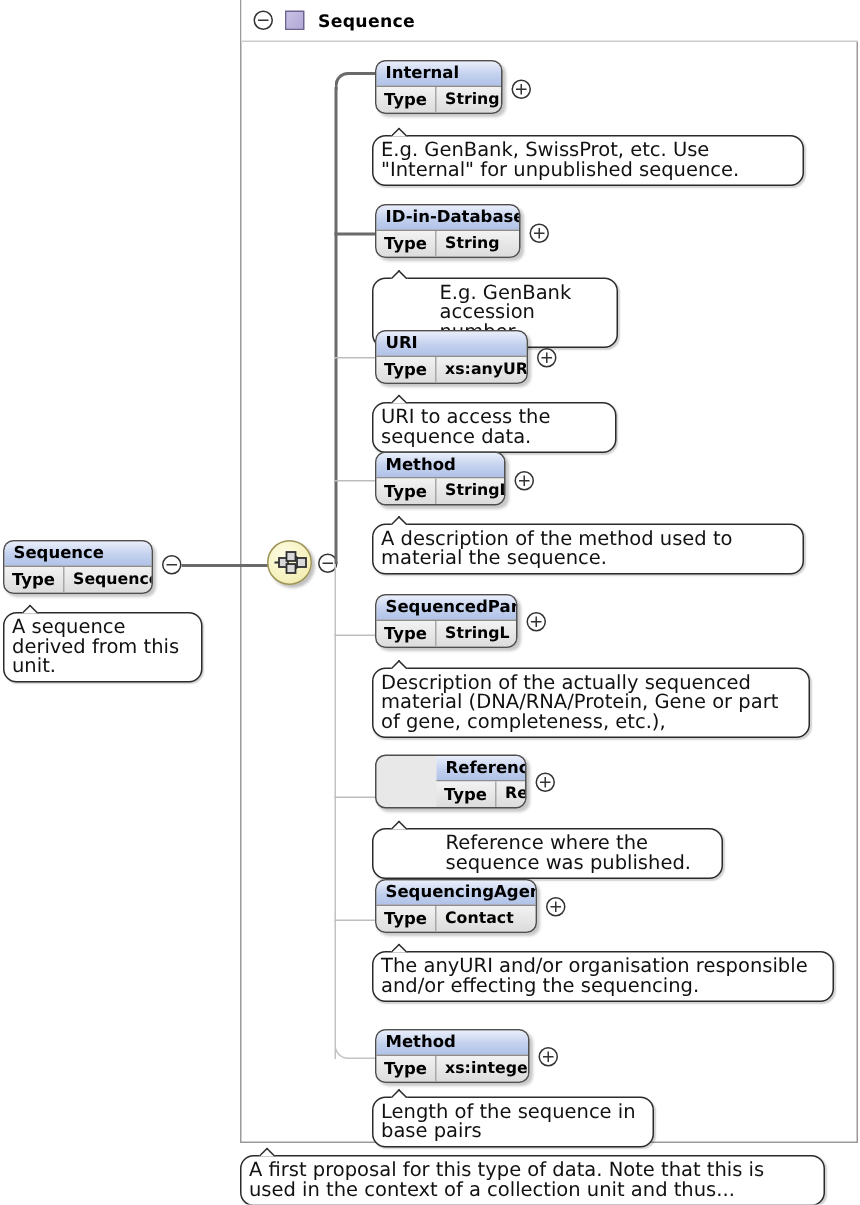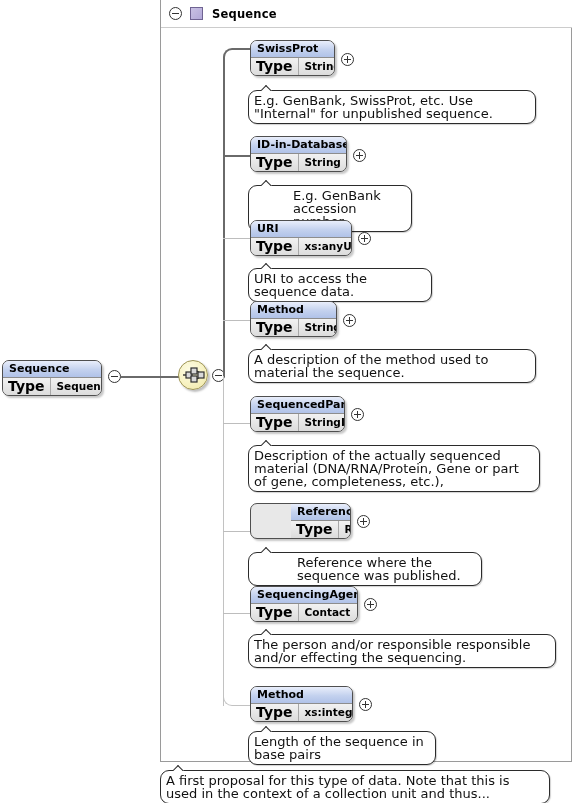--- a/index.html
+++ b/index.html
@@ -120,21 +120,21 @@
   }
   .node-body {
     height: 17px;
     display: flex;
     align-items: stretch;
     background: linear-gradient(to bottom,#f2f2f2 0%, #dcdcdc 100%);
   }
   .node-body .k {
     padding: 0 5px;
     line-height: 17px;
-    font-size: 14px;
+    font-size: 11px;
     font-weight: bold;
     border-right: 1px solid #a8a8a8;
     white-space: nowrap;
   }
   .node-body .v {
     padding: 0 6px;
     line-height: 17px;
     font-size: 10.5px;
     font-weight: bold;
     white-space: nowrap;
@@ -241,20 +241,24 @@
   </div>
 
   <div class="node root">
     <div class="node-name">Sequence</div>
     <div class="node-body">
       <div class="k">Type</div>
       <div class="v">Sequence</div>
     </div>
   </div>
 
+  <div class="doc" style="left:2px; top:408px; width:133px;">
+    <div class="tail"></div>
+    <span>A sequence derived from this unit.</span>
+  </div>
 
   <div style="position:absolute; left:108px; top:370px;">
     <span class="toggle"></span>
   </div>
 
   <div class="ln dark" style="left:121px; top:376px; width:58px; height:2px;"></div>
 
   <div class="compositor">
     <svg width="28" height="28" viewBox="0 0 28 28">
       <line x1="4" y1="14" x2="8" y2="14" stroke="#2f2f2f" stroke-width="1.4"></line>
@@ -282,21 +286,21 @@
   <div class="branch" style="left:223px; top:238px; width:28px;"></div>
   <div class="branch" style="left:223px; top:320px; width:28px;"></div>
   <div class="branch" style="left:223px; top:423px; width:28px;"></div>
   <div class="branch" style="left:223px; top:531px; width:28px;"></div>
   <div class="branch" style="left:223px; top:613px; width:28px;"></div>
   <div class="corner light" style="left:223px; top:690px; width:28px; height:16px; border-right:none; border-top:none;"></div>
 
   <div class="trunk light" style="left:223px; top:238px; height:1px;"></div>
 
   <div class="node" style="left:250px; top:40px; width:85px;">
-    <div class="node-name">SwissProt</div>
+    <div class="node-name">Internal</div>
     <div class="node-body">
       <div class="k">Type</div>
       <div class="v">StringL</div>
     </div>
   </div>
   <div style="position:absolute; left:341px; top:53px;">
     <span class="toggle plus"></span>
   </div>
   <div class="doc" style="left:248px; top:90px; width:288px;">
     <div class="tail"></div>
@@ -321,21 +325,21 @@
   <div class="node" style="left:250px; top:220px; width:102px;">
     <div class="node-name">URI</div>
     <div class="node-body">
       <div class="k">Type</div>
       <div class="v">xs:anyURI</div>
     </div>
   </div>
   <div style="position:absolute; left:358px; top:232px;">
     <span class="toggle plus"></span>
   </div>
-  <div class="doc" style="left:248px; top:268px; width:184px;">
+  <div class="doc" style="left:248px; top:268px; width:163px;">
     <div class="tail"></div>
     <span>URI to access the sequence data.</span>
   </div>
 
   <div class="node" style="left:250px; top:301px; width:87px;">
     <div class="node-name">Method</div>
     <div class="node-body">
       <div class="k">Type</div>
       <div class="v">StringL</div>
     </div>
@@ -383,21 +387,21 @@
     <div class="node-body">
       <div class="k">Type</div>
       <div class="v">Contact</div>
     </div>
   </div>
   <div style="position:absolute; left:364px; top:598px;">
     <span class="toggle plus"></span>
   </div>
   <div class="doc" style="left:248px; top:634px; width:308px;">
     <div class="tail"></div>
-    <span>The person and/or responsible responsible and/or effecting the sequencing.</span>
+    <span>The anyURI and/or organisation responsible and/or effecting the sequencing.</span>
   </div>
 
   <div class="node" style="left:250px; top:686px; width:103px;">
     <div class="node-name">Method</div>
     <div class="node-body">
       <div class="k">Type</div>
       <div class="v">xs:integer</div>
     </div>
   </div>
   <div style="position:absolute; left:359px; top:698px;">

